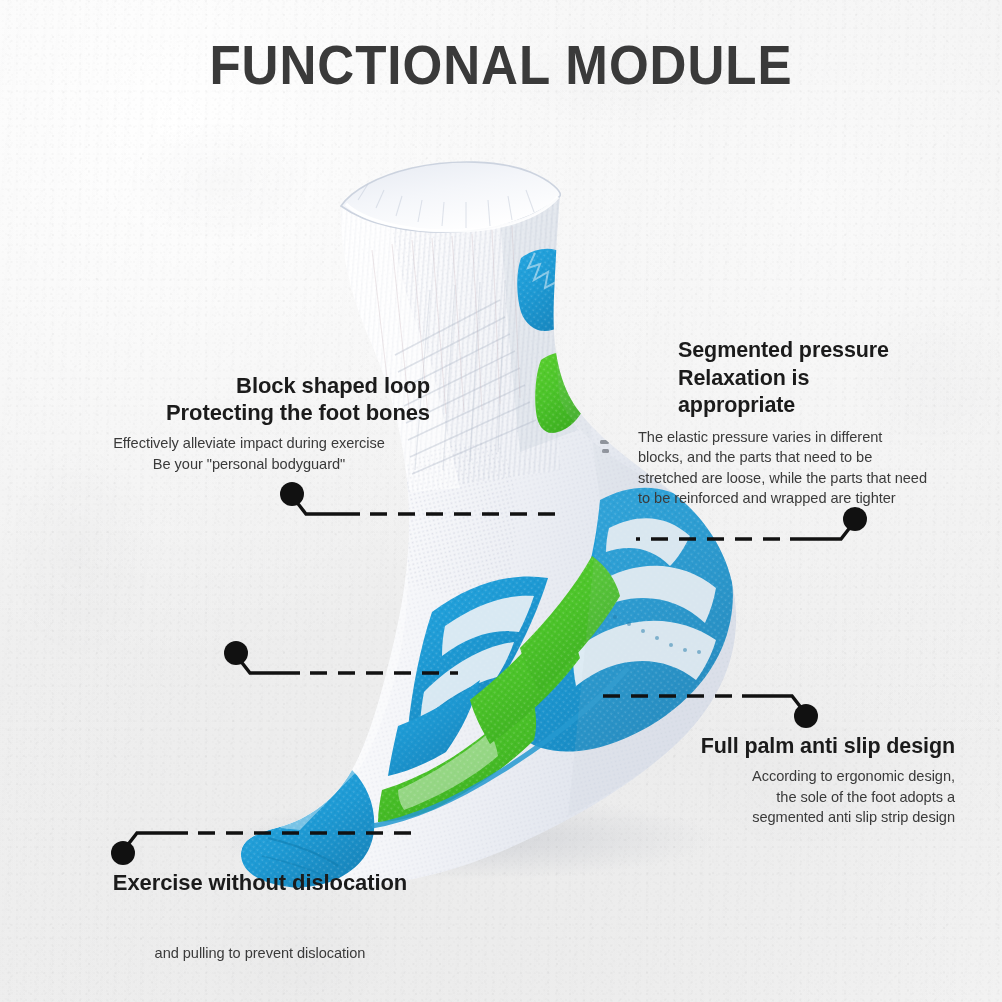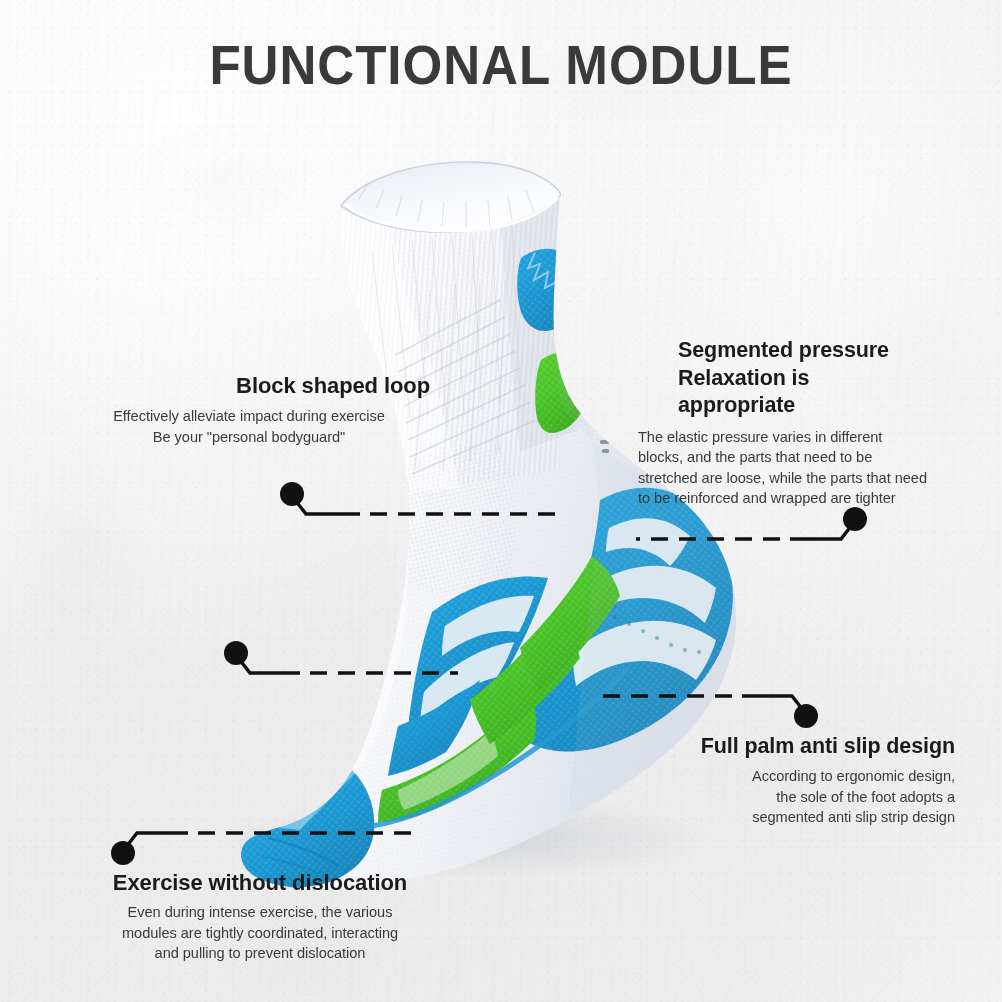--- a/index.html
+++ b/index.html
@@ -495,20 +495,21 @@
       <path d="M198,833 L412,833" stroke-dasharray="17 11"></path>
       <circle cx="123" cy="853" r="12" fill="#111111" stroke="none"></circle>
     </g>
   </svg>
 
   <div class="title">FUNCTIONAL MODULE</div>
 
   <div class="callout c-tl">
     <h3>
       <span>Block shaped loop</span><br>
+      <span>Protecting the foot bones</span>
     </h3>
     <p>
       <span>Effectively alleviate impact during exercise</span><br>
       <span>Be your "personal bodyguard"</span>
     </p>
   </div>
 
   <div class="callout c-tr">
     <h3>
       <span>Segmented pressure</span><br>
@@ -523,19 +524,19 @@
     <p>
       <span>According to ergonomic design,</span><br>
       <span>the sole of the foot adopts a</span><br>
       <span>segmented anti slip strip design</span>
     </p>
   </div>
 
   <div class="callout c-bl">
     <h3>Exercise without dislocation</h3>
     <p>
-      <span>Even during intense exercise, the various</span><br>
-      <span>modules are tightly coordinated, interacting</span><br>
+      <br>
+      <br>
       <span>and pulling to prevent dislocation</span>
     </p>
   </div>
 
 </div>
 
 </body></html>

